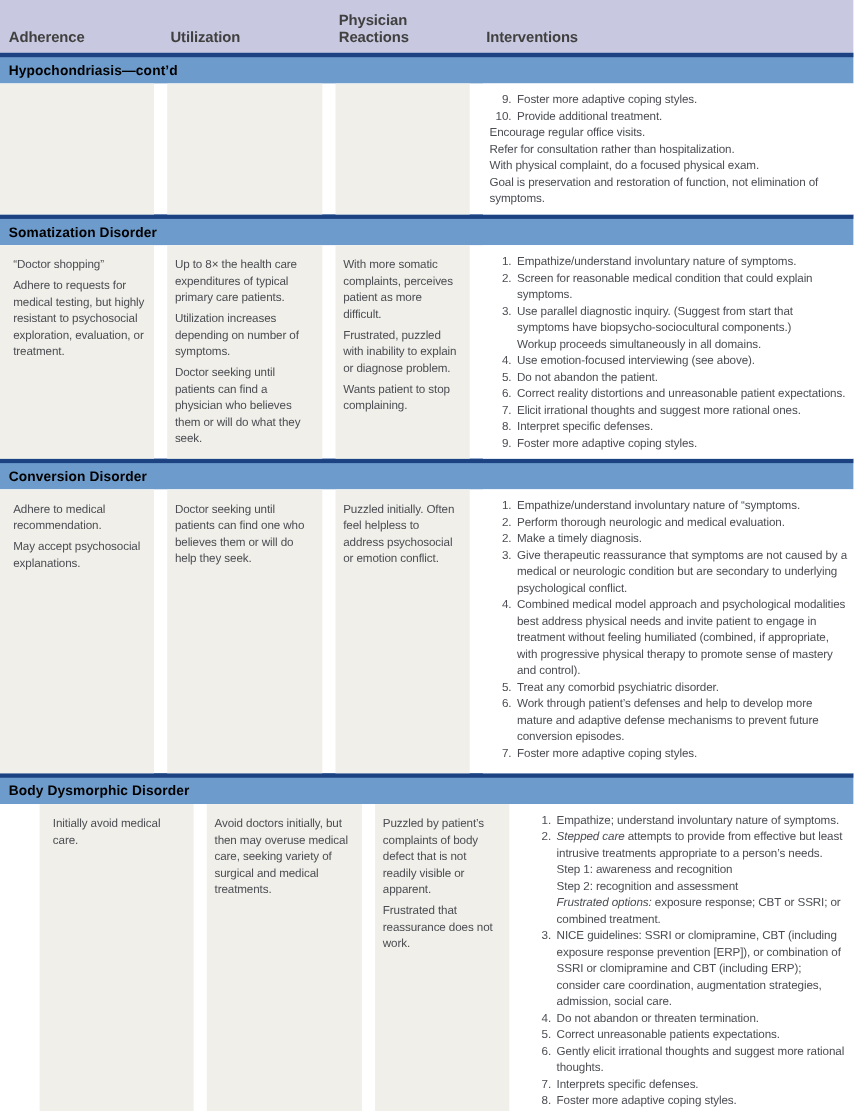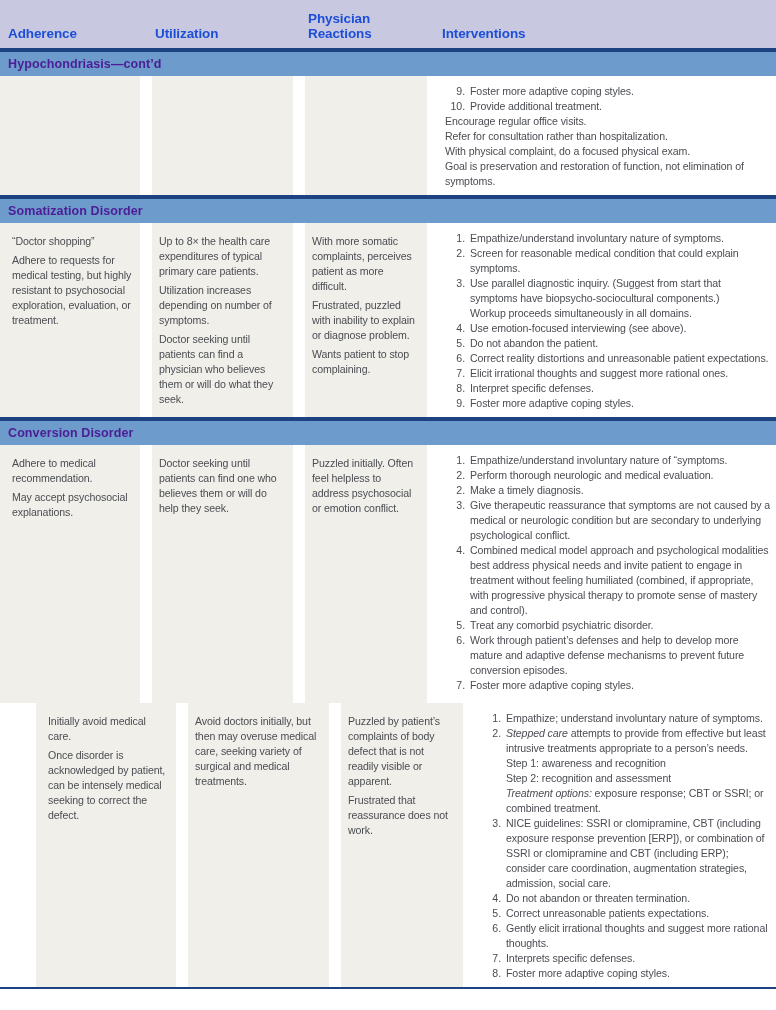--- a/index.html
+++ b/index.html
@@ -16,36 +16,36 @@
     grid-template-columns: 140px 141px 122px 1fr;
     column-gap: 12px;
     background: #c8c9e0;
     height: 48px;
     align-items: end;
   }
   .hdr-cell {
     font-weight: bold;
     font-size: 13.5px;
     line-height: 15px;
-    color: #1d4ed8;
+    color: #404040;
     padding: 0 0 7px 3px;
     letter-spacing: -0.1px;
   }
   .hdr-cell.first { padding-left: 8px; }
 
   
   .section-band {
     border-top: 4px solid #1c4281;
     background: #6d9bcb;
     height: 24px;
     display: flex;
     align-items: center;
   }
   .section-title {
-    color: #4c1d95;
+    color: #000000;
     font-weight: bold;
     font-size: 12.5px;
     padding-left: 8px;
     letter-spacing: 0.1px;
   }
 
   
   .row {
     display: grid;
     grid-template-columns: 140px 141px 122px 1fr;
@@ -274,24 +274,26 @@
             </div>
           </div>
           <div class="iv-item">
             <div class="iv-num">7.</div>
             <div class="iv-text">
               <div class="iv-line">Foster more adaptive coping styles.</div>
             </div>
           </div>
         </div>
       </div>
+      <div class="section-band">
+        <div class="section-title">Body Dysmorphic Disorder</div>
+      </div>
       <div class="row row-3">
         <div class="cell first">
           <div class="para">Initially avoid medical care.</div>
-          <div class="para">Once disorder is acknowledged by patient, can be intensely medical seeking to correct the defect.</div>
         </div>
         <div class="cell">
           <div class="para">Avoid doctors initially, but then may overuse medical care, seeking variety of surgical and medical treatments.</div>
         </div>
         <div class="cell">
           <div class="para">Puzzled by patient’s complaints of body defect that is not readily visible or apparent.</div>
           <div class="para">Frustrated that reassurance does not work.</div>
         </div>
         <div class="cell cell-iv">
           <div class="iv-item">
@@ -299,21 +301,21 @@
             <div class="iv-text">
               <div class="iv-line">Empathize; understand involuntary nature of symptoms.</div>
             </div>
           </div>
           <div class="iv-item">
             <div class="iv-num">2.</div>
             <div class="iv-text">
               <div class="iv-line"><span class="it">Stepped care</span><span> attempts to provide from effective but least intrusive treatments appropriate to a person’s needs.</span></div>
               <div class="iv-line">Step 1: awareness and recognition</div>
               <div class="iv-line">Step 2: recognition and assessment</div>
-              <div class="iv-line"><span class="it">Treatment options:</span><span> exposure response; CBT or SSRI; or combined treatment.</span></div>
+              <div class="iv-line"><span class="it">Frustrated options:</span><span> exposure response; CBT or SSRI; or combined treatment.</span></div>
             </div>
           </div>
           <div class="iv-item">
             <div class="iv-num">3.</div>
             <div class="iv-text">
               <div class="iv-line">NICE guidelines: SSRI or clomipramine, CBT (including exposure response prevention [ERP]), or combination of SSRI or clomipramine and CBT (including ERP); consider care coordination, augmentation strategies, admission, social care.</div>
             </div>
           </div>
           <div class="iv-item">
             <div class="iv-num">4.</div>

